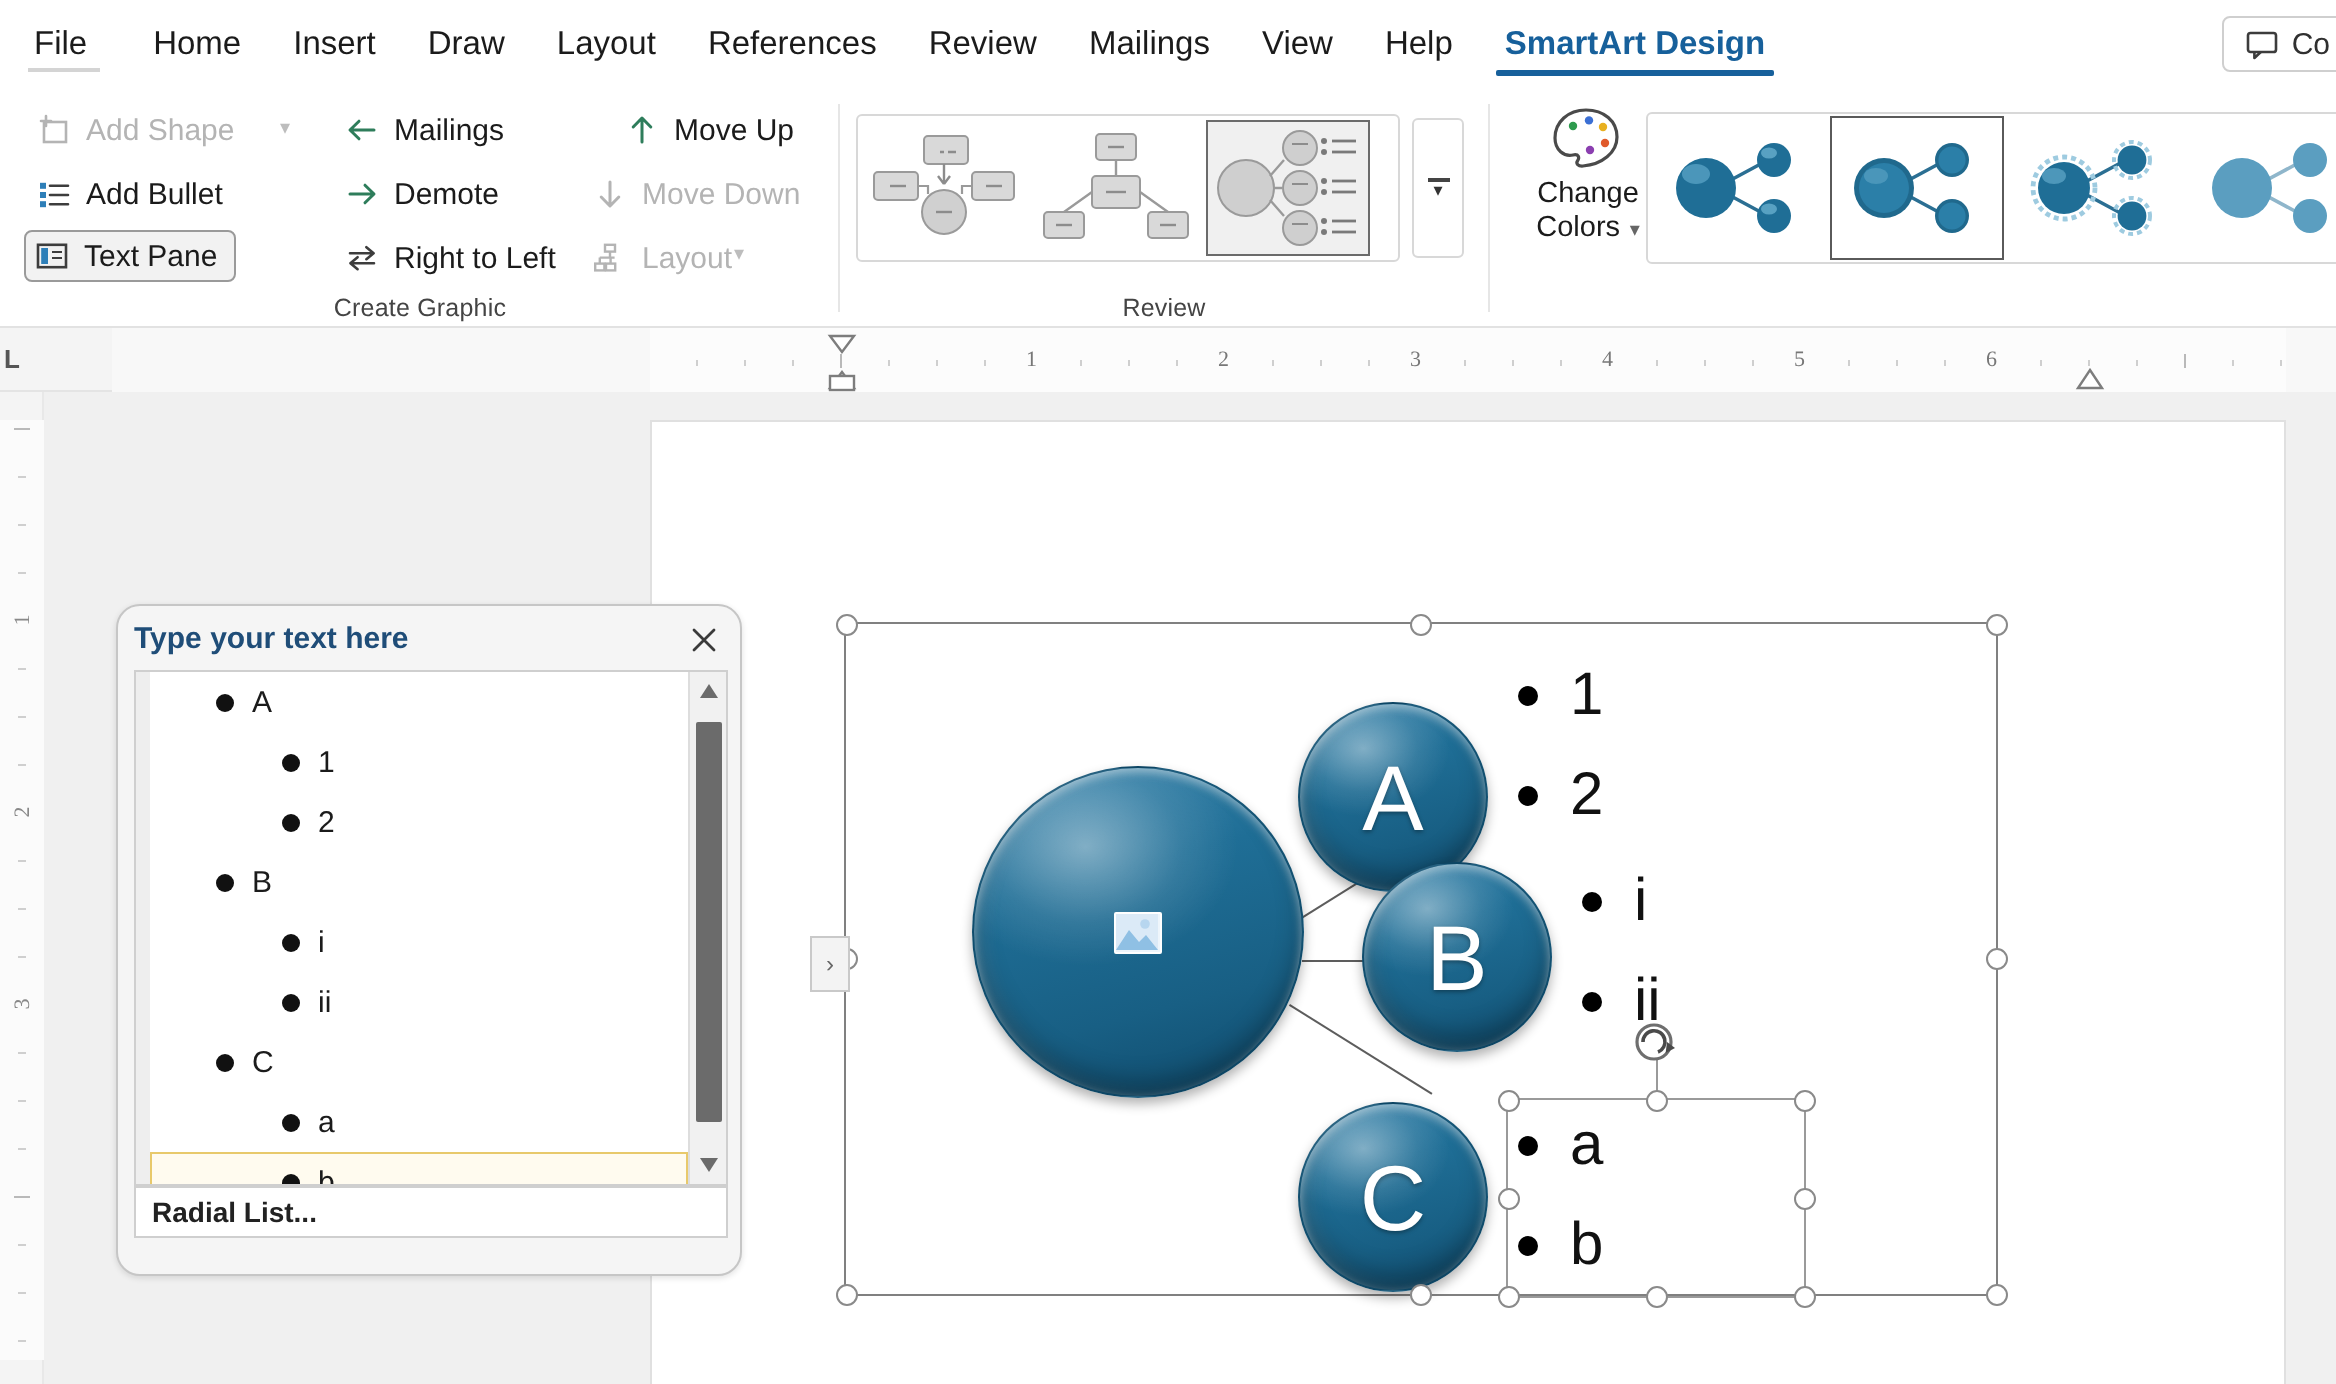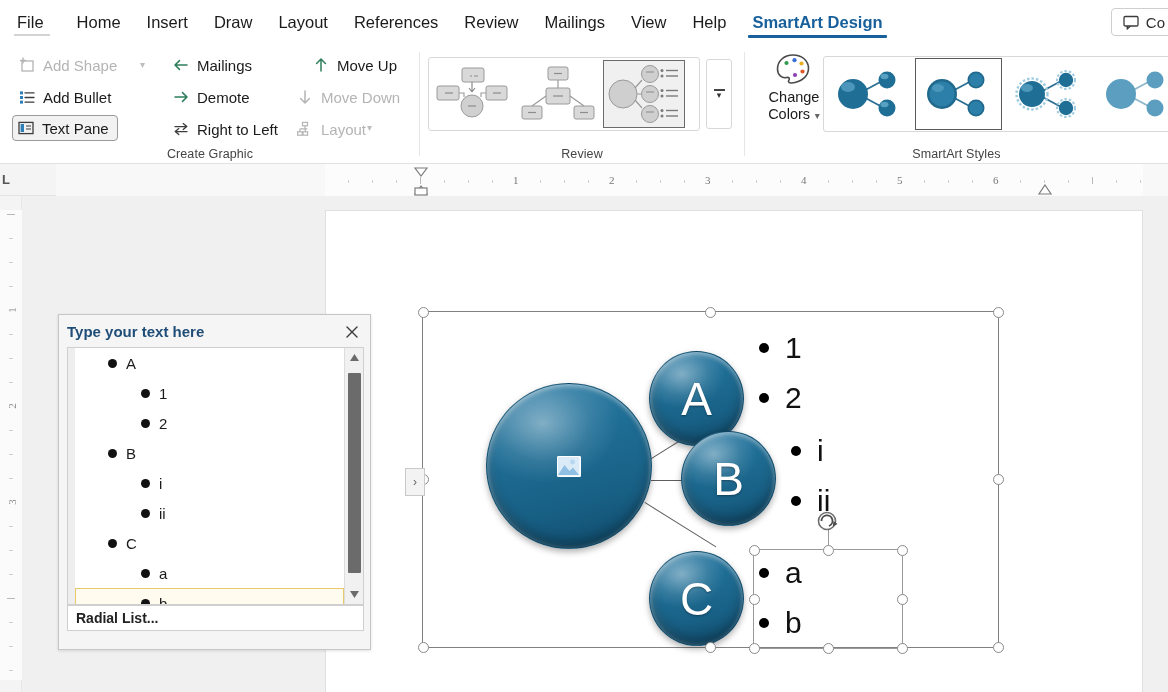--- a/index.html
+++ b/index.html
@@ -156,23 +156,22 @@
     background: #f0f0f0; overflow: hidden;
   }
   .page {
     position: absolute; left: 303px; top: 14px; width: 818px; height: 600px;
     background: #ffffff; border: 1px solid #e0e0e0;
   }
 
   
   .textpane {
     position: absolute; left: 58px; top: 302px; width: 313px; height: 336px;
-    background: #f5f5f5; border: 1px solid #c6c6c6; border-radius: 0;
+    background: #f5f5f5; border: 1px solid #c6c6c6; border-radius: 12px;
     box-shadow: 0 1px 3px rgba(0,0,0,.12);
-    margin-top: 12px;
   }
   .tp-title {
     position: absolute; left: 8px; top: 8px; font-size: 15px;
     font-weight: bold; color: #1f4d78;
   }
   .tp-close {
     position: absolute; right: 8px; top: 7px; width: 20px; height: 20px;
     display: flex; align-items: center; justify-content: center;
     font-size: 15px; color: #444; cursor: default;
   }
@@ -551,21 +550,20 @@
         <div class="sgal-item">
           <svg width="82" height="62" viewBox="0 0 82 62">
             <path d="M30 31 L56 17 M30 31 L56 45" stroke="#8fb6cb" stroke-width="1.8"></path>
             <circle cx="25" cy="31" r="15" fill="#5b9ec0"></circle>
             <circle cx="59" cy="17" r="8.5" fill="#5b9ec0"></circle>
             <circle cx="59" cy="45" r="8.5" fill="#5b9ec0"></circle>
           </svg>
         </div>
       </div>
 
-      <div class="rgroup-label" style="left:0; width:423px;">SmartArt Styles</div>
     </div>
   </div>
 
   <div class="hruler">
     <div class="hruler-track"></div>
     <div class="hruler-page"></div>
     <div class="corner-L">L</div>
 
     <div id="hticks">
         <div class="rtick" style="left: 348px; top: 16px; width: 1px; height: 3px; background: rgb(207, 207, 207);"></div>

